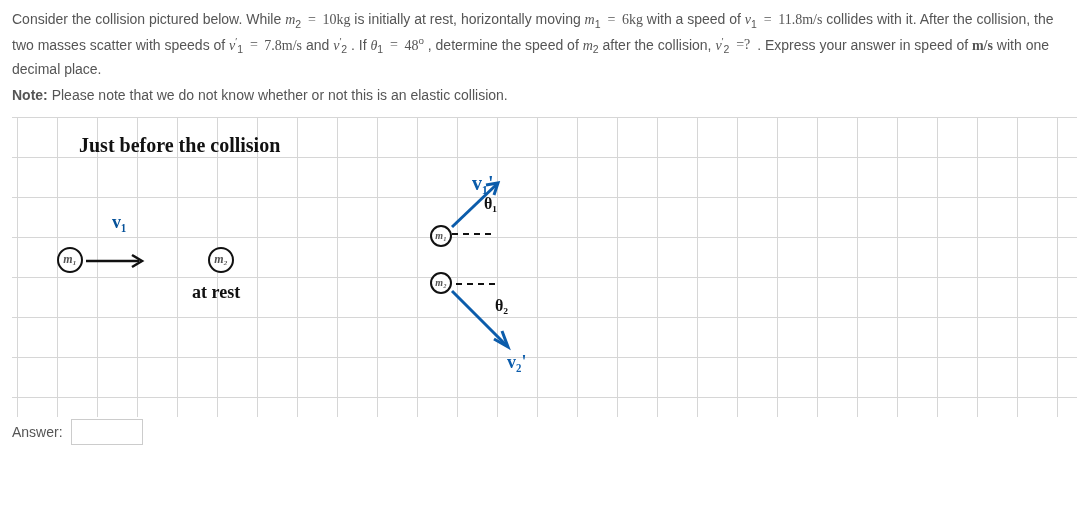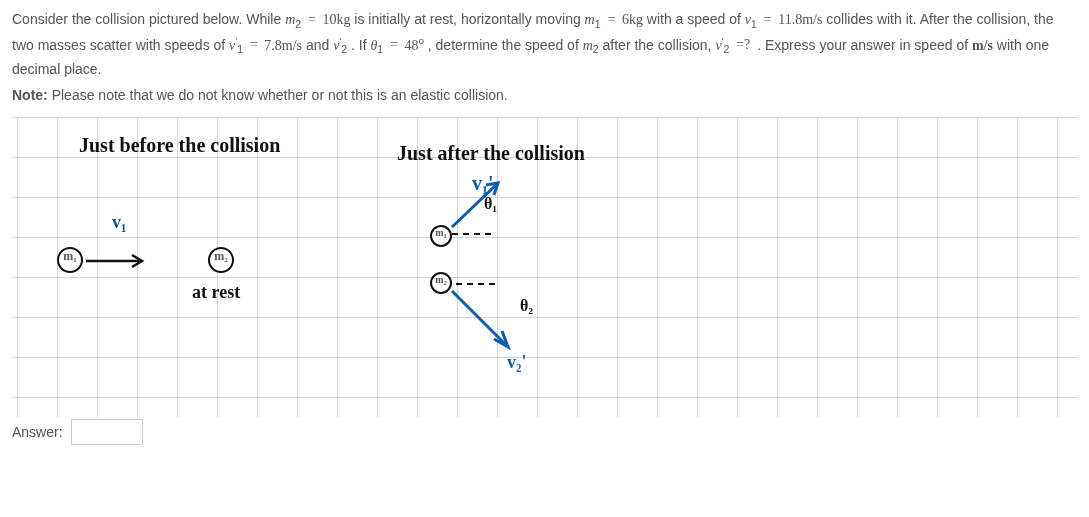--- a/index.html
+++ b/index.html
@@ -37,25 +37,26 @@
       font-family: "Comic Sans MS", "Brush Script MT", cursive;
       font-weight: 600;
       color: #111;
       white-space: nowrap;
     }
     .mass-circle {
       position: absolute;
       width: 26px; height: 26px;
       border: 2px solid #111;
       border-radius: 50%;
-      display: flex; justify-content: center;
+      display: flex; align-items: center; justify-content: center;
       font-family: "Comic Sans MS", cursive;
       font-size: 12px;
       font-weight: 600;
       background: #fff;
+      font-style: italic;
     }
     .arrow-svg { position: absolute; overflow: visible; pointer-events: none; }
     .answer-row { margin-top: 2px; display: flex; align-items: center; }
     .answer-label { margin-right: 8px; color: #555; }
     .answer-input {
       width: 72px; height: 26px; border: 1px solid #ccc;
       padding: 2px 4px; font-family: inherit; font-size: 13px;
     }
   </style>
 </head>
@@ -96,21 +97,20 @@
 
 <p class="problem-text">
   <span class="note-label">Note:</span>
   <span> Please note that we do not know whether or not this is an elastic collision.</span>
 </p>
 
 <div class="diagram-area">
 
   <span class="hand" style="left:35px; top:17px; font-size:20px;margin-left:32px;">Just before the collision</span>
 
-  <span class="hand" style="left:385px; top:25px; font-size:20px;">Just after the collision</span>
 
   <div class="mass-circle" style="left:45px; top:130px;">
     <span>m₁</span>
   </div>
 
   <span class="hand" style="left:100px; top:95px; font-size:18px; color:#055199;">v₁</span>
 
   <svg class="arrow-svg" style="left:72px; top:136px;" width="68" height="16">
     <line x1="2" y1="8" x2="55" y2="8" stroke="#111" stroke-width="2.5"></line>
     <polyline points="48,2 58,8 48,14" fill="none" stroke="#111" stroke-width="2.5"></polyline>
@@ -141,20 +141,20 @@
   <span class="hand" style="left:472px; top:78px; font-size:16px;">θ₁</span>
 
   <svg class="arrow-svg" style="left:436px; top:168px;" width="80" height="80">
     <line x1="4" y1="6" x2="58" y2="60" stroke="#0b5cab" stroke-width="3"></line>
     <polyline points="46,54 60,62 54,46" fill="none" stroke="#0b5cab" stroke-width="3"></polyline>
   </svg>
 
   <svg class="arrow-svg" style="left:442px; top:162px;" width="50" height="10">
     <line x1="2" y1="5" x2="46" y2="5" stroke="#111" stroke-width="2" stroke-dasharray="6 5"></line>
   </svg>
-  <span class="hand" style="left:508px; top:180px; font-size:16px;">θ₂</span>
+  <span class="hand" style="left:483px; top:180px; font-size:16px;">θ₂</span>
   <span class="hand" style="left:495px; top:235px; font-size:18px; color:#0b5cab;">v₂'</span>
 </div>
 
 <div class="answer-row">
   <span class="answer-label">Answer:</span>
   <input class="answer-input" type="text" placeholder="" style="">
 </div>
 
 </body></html>

